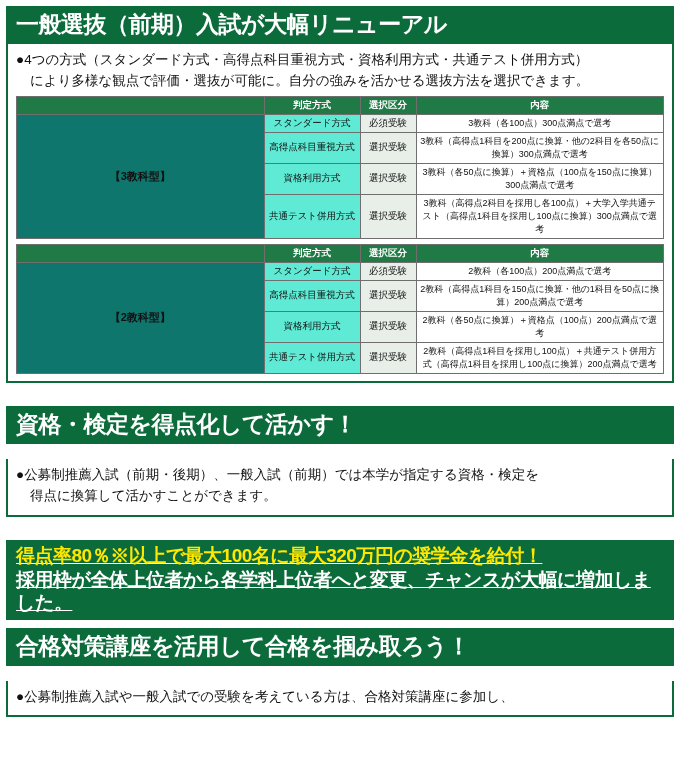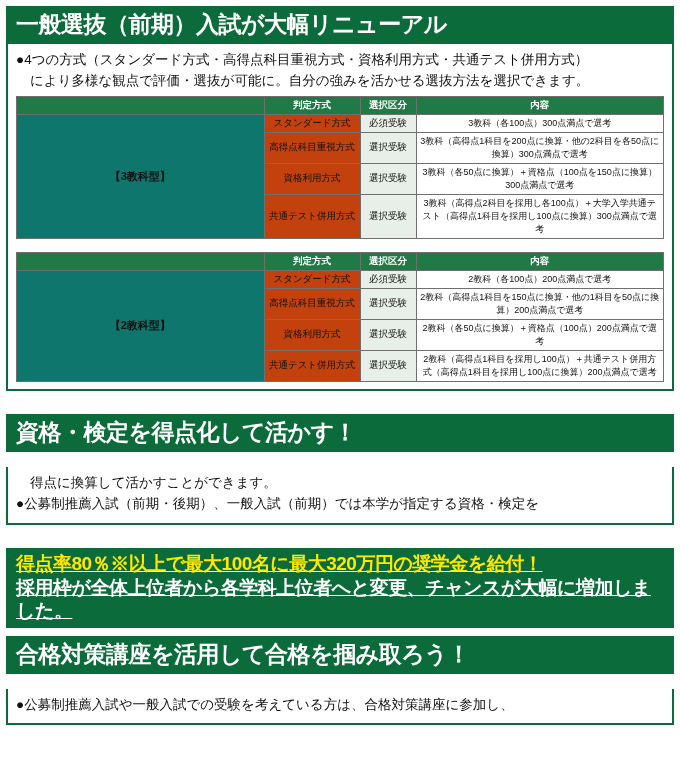--- a/index.html
+++ b/index.html
@@ -76,21 +76,21 @@
 
   .gap {
     height: 8px;
   }
 
   
   .tablewrap {
     margin-top: 5px;
     display: flex;
     flex-direction: column;
-    gap: 13px;
+    gap: 5px;
   }
   table.adm {
     border-collapse: collapse;
     width: 100%;
     table-layout: fixed;
     font-size: 9px;
   }
   table.adm td, table.adm th {
     border: 1px solid #6f6f6f;
     padding: 2px 3px;
@@ -108,21 +108,21 @@
     width: 52px;
     text-align: center;
     font-weight: bold;
     font-size: 11px;
     background: #0f766e;
   }
   td.method {
     width: 96px;
     text-align: center;
     font-size: 9.5px;
-    background: #c2410c;
+    background: #5eead4;
   }
   td.sel {
     width: 56px;
     text-align: center;
     font-size: 9.5px;
     background: #e8efe9;
   }
   td.content {
     text-align: center;
     font-size: 9px;
@@ -214,22 +214,22 @@
       </tbody>
         </table>
 
     </div>
   </div>
 
   <div class="gap"></div>
 
   <div class="banner banner-2" style="margin:0 6px;">資格・検定を得点化して活かす！</div>
   <div class="block">
+    <p class="para">●公募制推薦入試（前期・後期）、一般入試（前期）では本学が指定する資格・検定を</p>
     <p class="para indent">得点に換算して活かすことができます。</p>
-    <p class="para">●公募制推薦入試（前期・後期）、一般入試（前期）では本学が指定する資格・検定を</p>
   </div>
 
   <div class="gap"></div>
 
   <div class="banner banner-3" style="margin:0 6px;text-decoration:underline;">
     <div class="banner-yellow">得点率80％※以上で最大100名に最大320万円の奨学金を給付！</div>
     <div>採用枠が全体上位者から各学科上位者へと変更、チャンスが大幅に増加しました。</div>
   </div>
 
   <div class="gap"></div>

